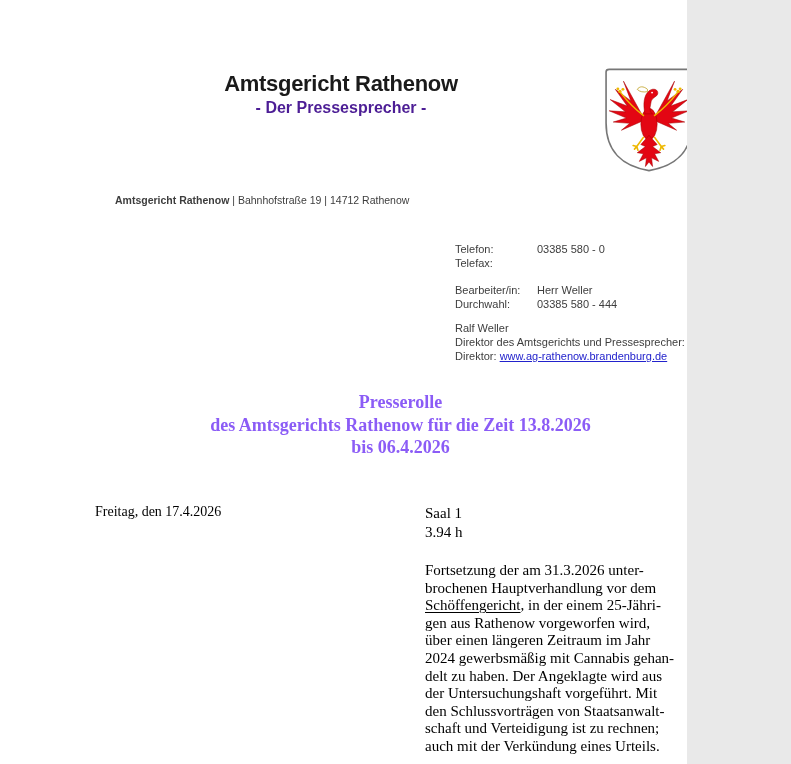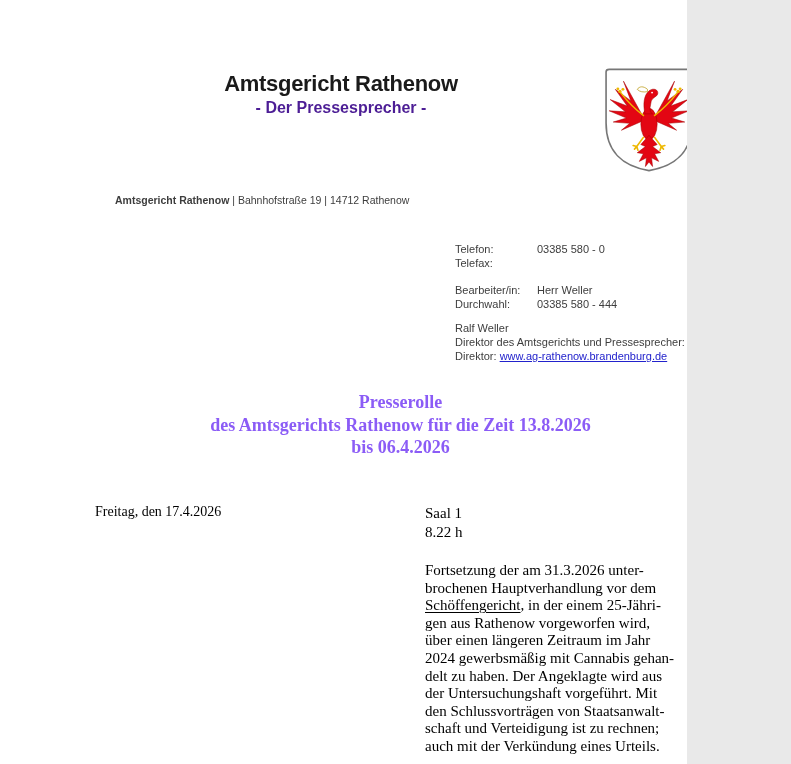--- a/index.html
+++ b/index.html
@@ -147,21 +147,21 @@
   <div class="doc-heading">
     <div>Presserolle</div>
     <div>des Amtsgerichts Rathenow für die Zeit 13.8.2026</div>
     <div>bis 06.4.2026</div>
   </div>
 
   <div class="date-line">Freitag, den 17.4.2026</div>
 
   <div class="session-block">
     <div class="session-room">Saal 1</div>
-    <div class="session-time">8.22 h</div>
+    <div class="session-time">3.94 h</div>
     <div class="body-text"><span>Fortsetzung der am 31.3.2026 unter-
 brochenen Hauptverhandlung vor dem
 </span><span class="u">Schöffengericht</span><span>, in der einem 25-Jähri-
 gen aus Rathenow vorgeworfen wird,
 über einen längeren Zeitraum im Jahr
 2024 gewerbsmäßig mit Cannabis gehan-
 delt zu haben. Der Angeklagte wird aus
 der Untersuchungshaft vorgeführt. Mit
 den Schlussvorträgen von Staatsanwalt-
 schaft und Verteidigung ist zu rechnen;

